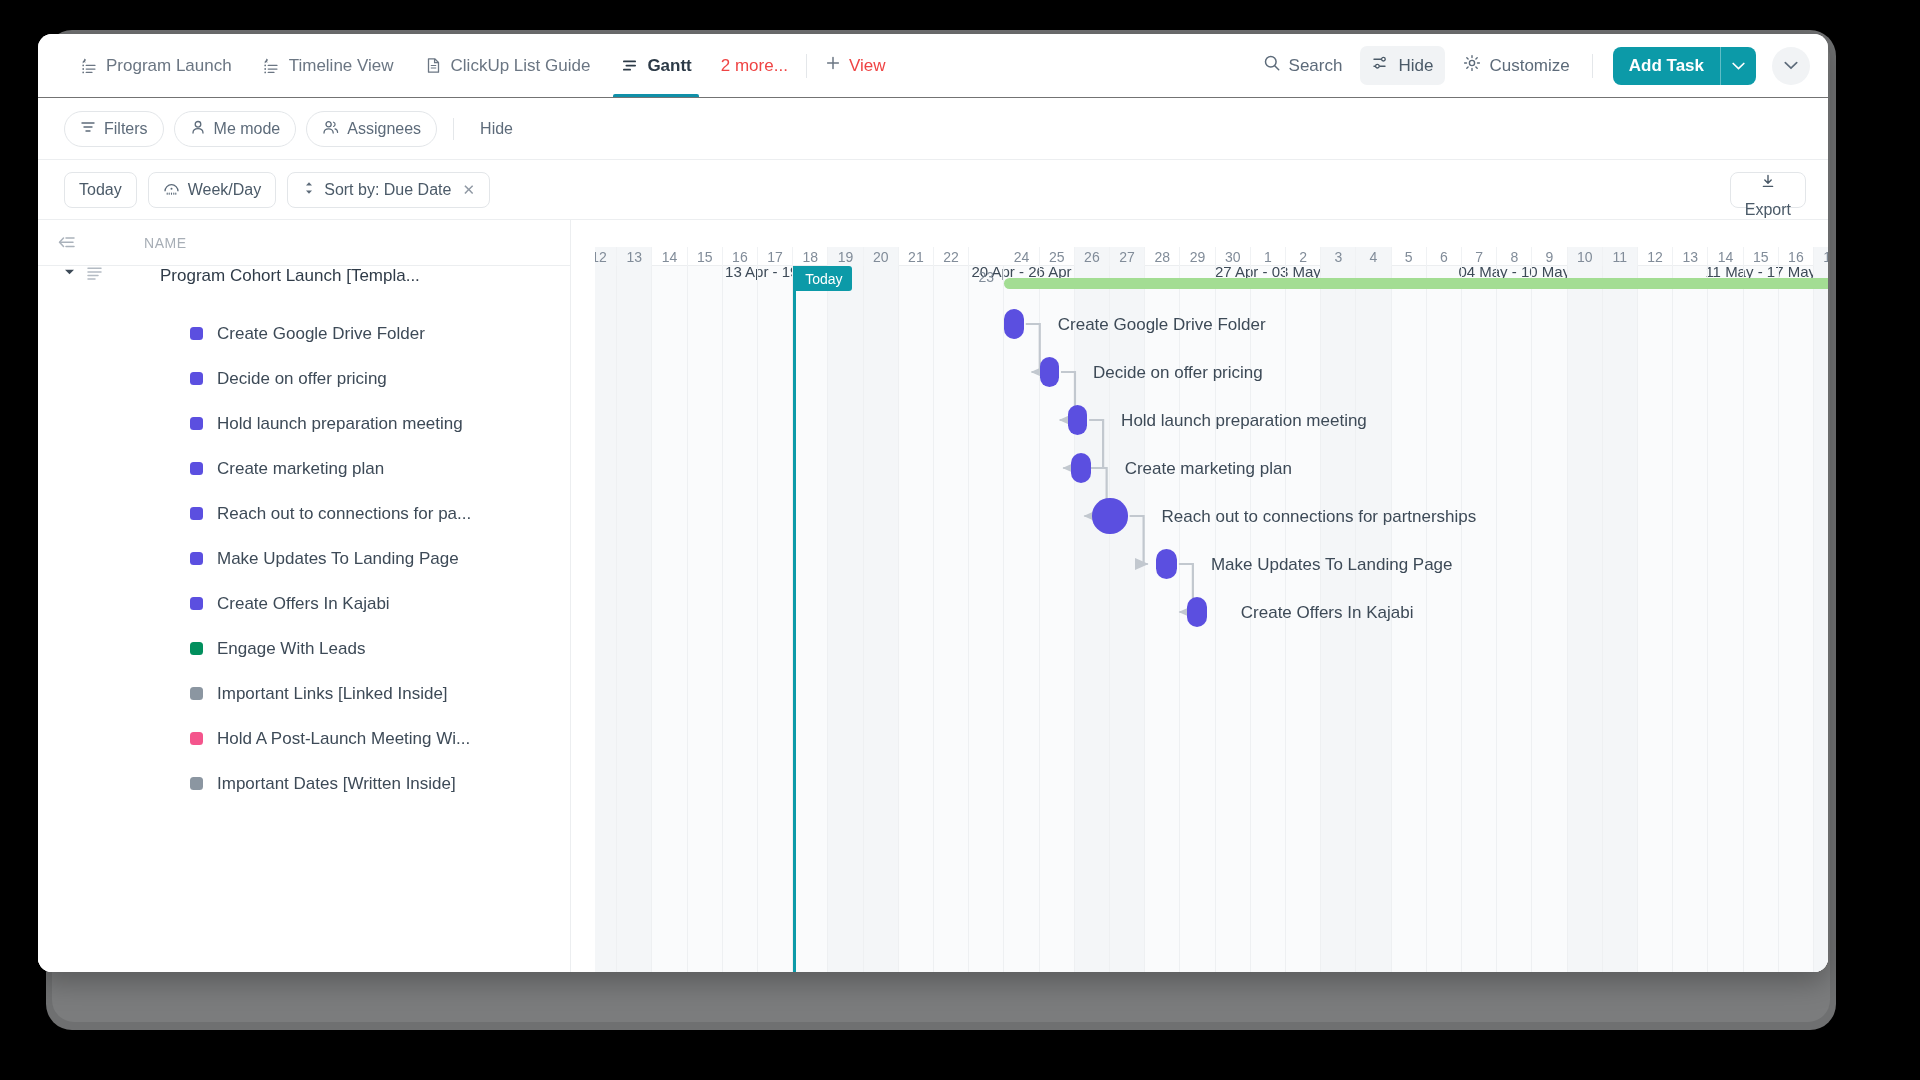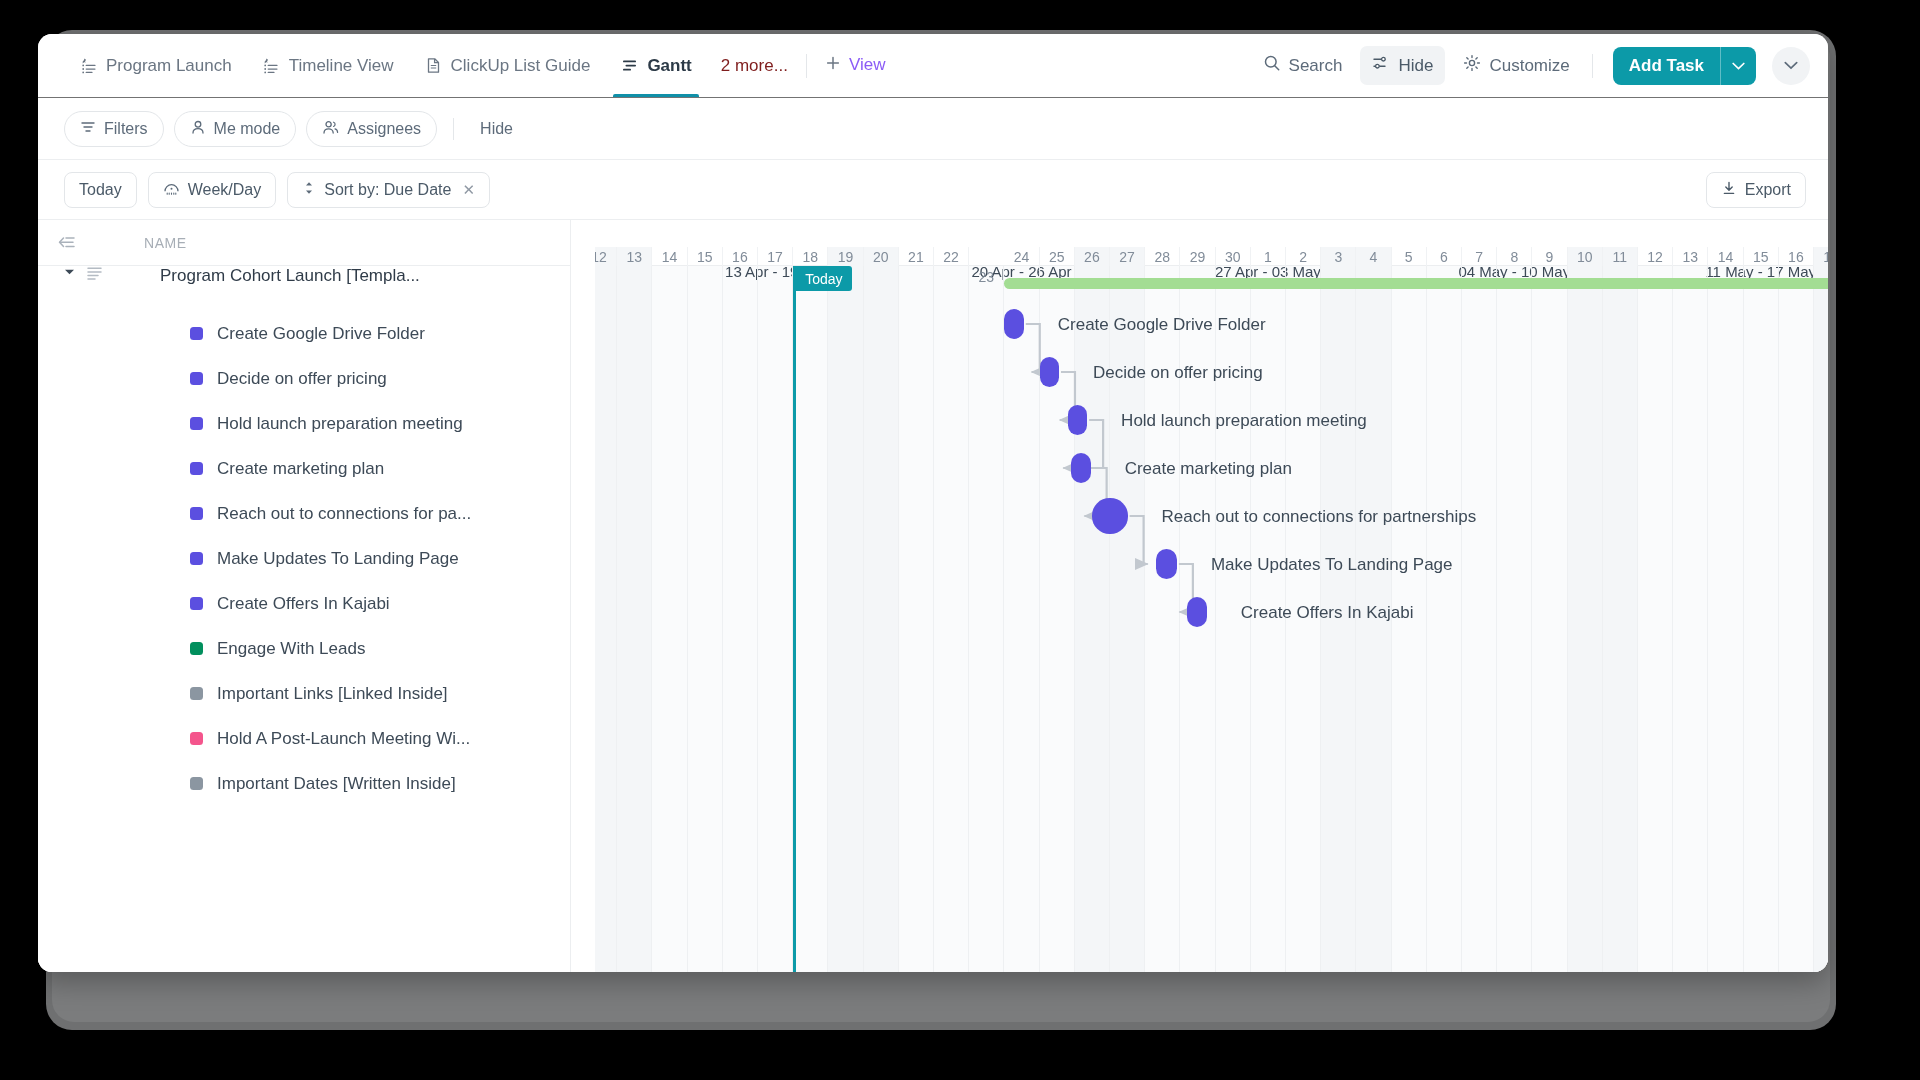--- a/index.html
+++ b/index.html
@@ -65,26 +65,26 @@
     white-space: nowrap;
     position: relative;
   }
   .view-tab.active { color: #2c3a47; font-weight: bold; }
   .view-tab.active::after {
     content: ""; position: absolute; left: 8px; right: 8px; bottom: 0;
     height: 3px; background: #1090a8; border-radius: 2px 2px 0 0;
   }
   .view-tab .ic { width: 19px; height: 19px; display: inline-flex; align-items: center; justify-content: center; }
   .view-more {
-    font-size: 17px; color: #7f1d1d; padding: 0 14px; cursor: pointer; white-space: nowrap;
+    font-size: 17px; color: #ef4444; padding: 0 14px; cursor: pointer; white-space: nowrap;
   }
   .vsep { width: 1px; height: 24px; background: #e4e7ea; margin: 0 4px; }
   .view-add {
-    display: flex; gap: 8px;
-    font-size: 17px; color: #8b5cf6; padding: 0 14px; cursor: pointer;
+    display: flex; align-items: center; gap: 8px;
+    font-size: 17px; color: #ef4444; padding: 0 14px; cursor: pointer;
   }
 
   .viewbar-right { margin-left: auto; display: flex; align-items: center; gap: 6px; }
   .vb-btn {
     display: flex; align-items: center; gap: 8px;
     font-size: 17px; color: #5d6b7a;
     padding: 8px 12px; border-radius: 7px; cursor: pointer; white-space: nowrap;
   }
   .vb-btn.filled { background: #f1f3f5; color: #4b5a68; }
   .addtask {
@@ -145,21 +145,21 @@
     border-bottom: 1px solid #eceef0;
   }
   .cbtn {
     display: flex; align-items: center; gap: 8px;
     height: 36px; padding: 0 14px;
     border: 1px solid #e3e6e9; border-radius: 8px;
     font-size: 16px; color: #4b5a68; background: #fff; cursor: pointer;
     white-space: nowrap;
   }
   .cbtn .x { color: #9099a4; font-size: 15px; margin-left: 3px; }
-  .export-btn { margin-left: auto; }
+  .export-btn { margin-left: auto; flex-direction: column; }
 
   
   .body { flex: 1 1 auto; display: flex; min-height: 0; position: relative; gap: 24px; }
 
   
   .taskpanel {
     width: 533px; flex: 0 0 533px;
     border-right: 1px solid #eceef0;
     display: flex; flex-direction: column;
     background: #fff;

